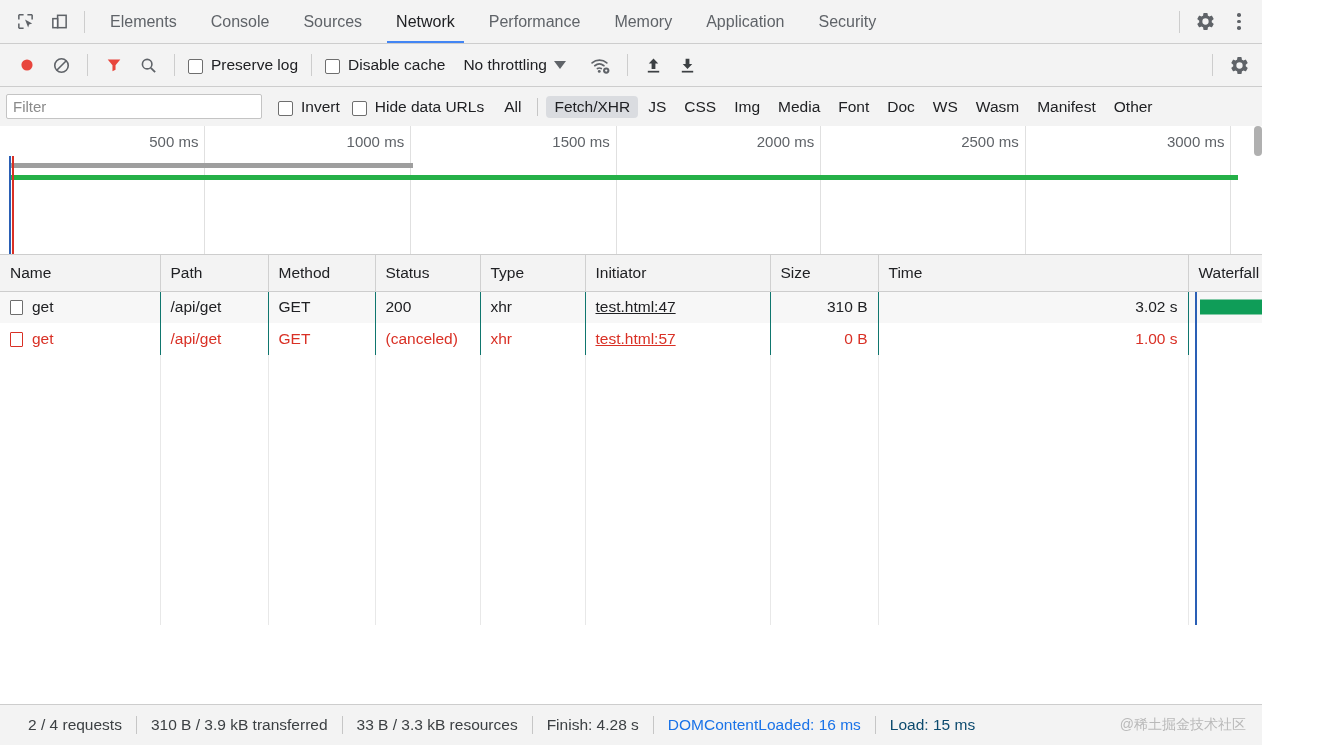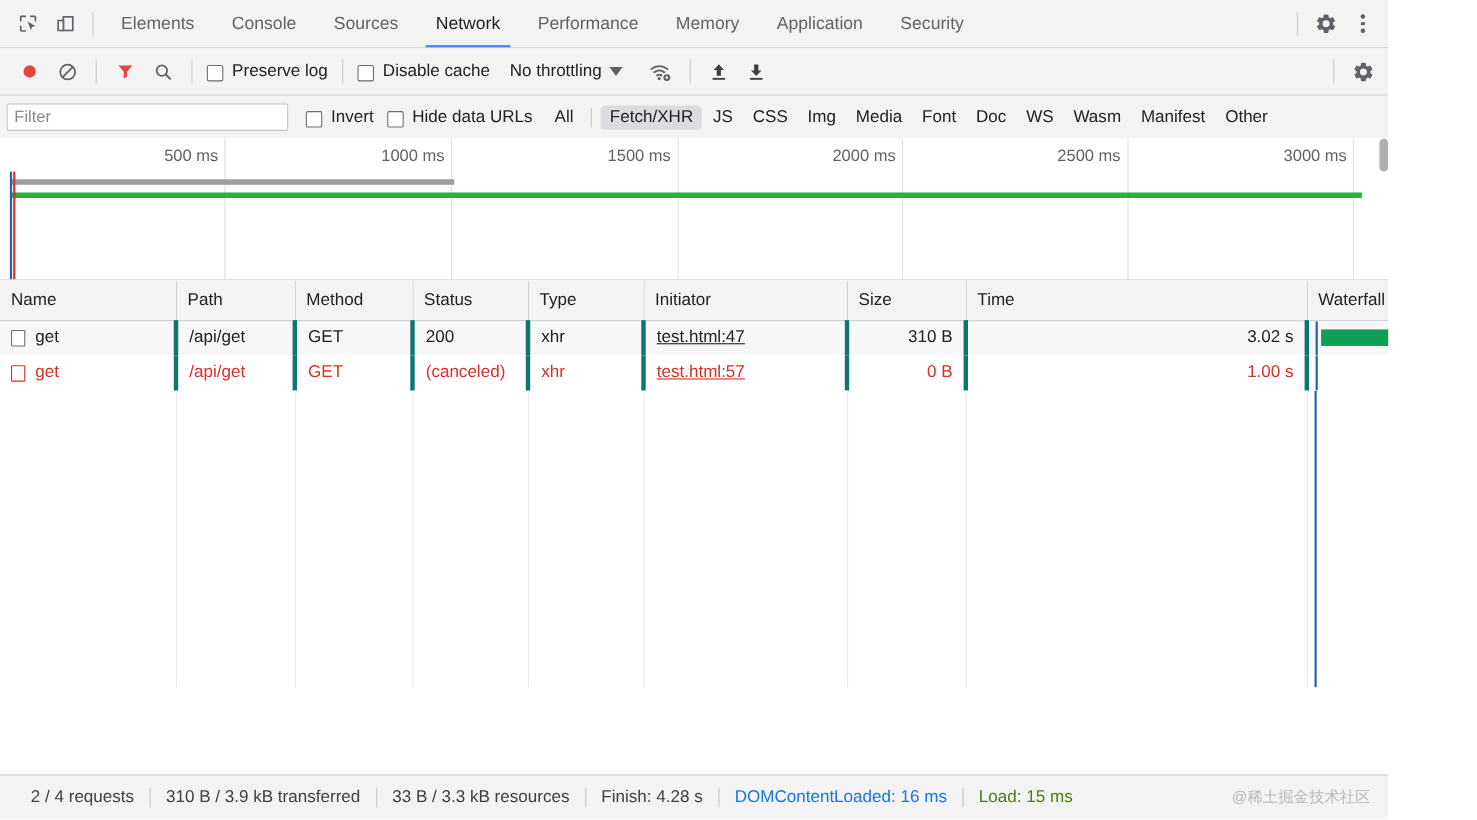--- a/index.html
+++ b/index.html
@@ -164,21 +164,21 @@
   }
   .th-waterfall { display: flex; align-items: center; justify-content: space-between; }
   .sort-arrow {
     width: 0; height: 0;
     border-left: 7px solid transparent;
     border-right: 7px solid transparent;
     border-bottom: 9px solid #5f6368;
   }
   .rq-table td {
     height: 32px;
-    border-right: 4px solid #0f766e;
+    border-right: 1px solid #0f766e;
     font-size: 15.5px;
     padding: 0 10px;
     color: #202124;
     white-space: nowrap;
     overflow: hidden;
     text-overflow: ellipsis;
   }
   .rq-table td.num { text-align: right; }
   tr.row-even td { background: #f7f7f7; }
   tr.row-odd  td { background: #ffffff; }
@@ -208,21 +208,21 @@
     background: #f3f3f3;
     border-top: 1px solid #cdcdcd;
     padding: 0 10px 0 14px;
     font-size: 15.5px;
     color: #3c4043;
     position: relative;
   }
   .sb-item { padding: 0 14px; white-space: nowrap; }
   .sb-sep { width: 1px; height: 18px; background: #c6c6c6; }
   .sb-blue { color: #1a73e8; }
-  .sb-red { color: #4d7c0f; }
+  .sb-red { color: #0c4a6e; }
   .watermark {
     position: absolute; right: 16px; top: 50%; transform: translateY(-50%);
     font-size: 14px; color: #b9b9b9; white-space: nowrap;
   }
   .dots { display:flex; flex-direction:column; gap:3px; align-items:center; }
   .dots i { width: 3.5px; height: 3.5px; background:#5f6368; border-radius:50%; display:block; }
 </style>
 </head>
 <body>
 

